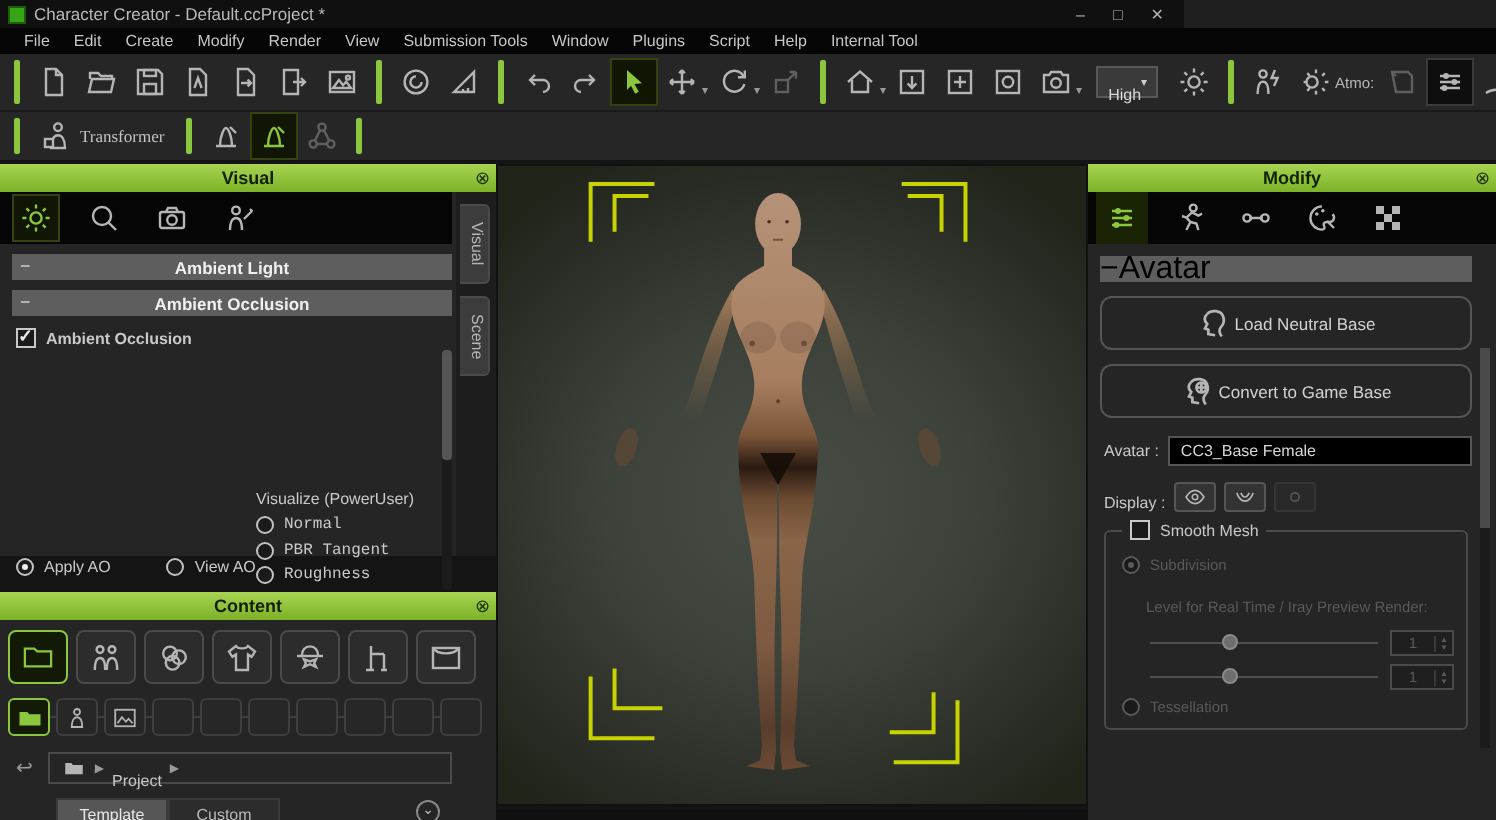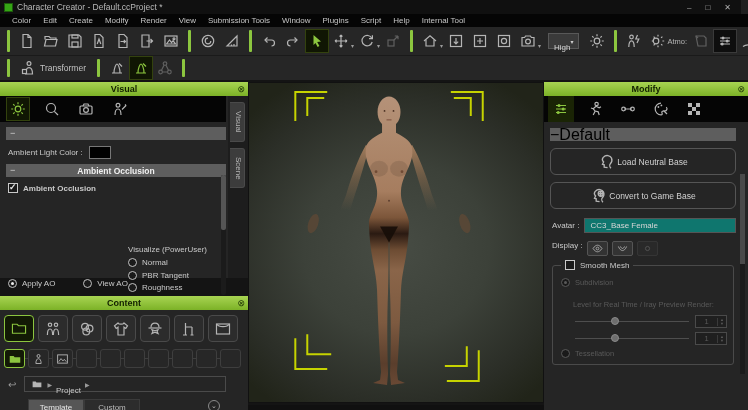--- a/index.html
+++ b/index.html
@@ -1,33 +1,33 @@
 <!DOCTYPE html>
 <html><head>
 <meta charset="utf-8">
 <style>
   * { margin:0; padding:0; box-sizing:border-box; }
   html,body { background:#000; }
   body { font-family:"Liberation Sans", sans-serif; }
   #root { position:relative; width:748px; height:410px; background:#1f1f1f; overflow:hidden; }
 
   
-  .titlebar { position:absolute; left:0; top:0; width:741px; height:14px; background:#101010; display:flex; align-items:center; padding:0 4px; }
+  .titlebar { position:absolute; left:0; top:0; width:592px; height:14px; background:#101010; display:flex; align-items:center; padding:0 4px; }
   .app-logo { width:9px; height:9px; background:#35a515; border:1px solid #1c5c0b; margin-right:4px; }
   .title-text { color:#b9b9b9; font-size:8.5px; flex:1; }
   .win-controls { display:flex; gap:14px; color:#b0b0b0; font-size:8px; padding-right:6px; }
   .win-controls span { cursor:default; }
 
   
   .menubar { position:absolute; left:0; top:14px; width:748px; height:13px; background:#050505; display:flex; align-items:center; padding-left:6px; gap:0; }
   .menubar span { color:#c6c6c6; font-size:8px; padding:0 6px; }
 
   
   .toolbar1 { position:absolute; left:0; top:27px; width:748px; height:29px; background:#262626; border-bottom:1px solid #1a1a1a; display:flex; align-items:center; padding-left:2px; }
-  .toolbar2 { position:absolute; left:0; top:56px; width:748px; height:24px; background:#262626; display:flex; align-items:center; padding-left:2px; }
+  .toolbar2 { position:absolute; left:0; top:56px; width:748px; height:24px; background:#262626; display:flex; align-items:center; padding-left:2px;font-family:Liberation Serif, serif; }
   .vsep { width:3px; height:22px; background:#8cc63f; border-radius:1px; margin:0 5px; flex:none; }
   .vsep.short { height:18px; }
   .tbtn { width:24px; height:24px; display:flex; align-items:center; justify-content:center; flex:none; position:relative; }
   .tbtn.pressed { background:#0e0e0e; border:1px solid #3a3a3a; }
   .tbtn.active-green { background:#101603; border:1px solid #33420e; }
   .tbtn.dim { opacity:.4; }
   .caret { color:#9a9a9a; font-size:6px; margin:8px 1px 0 -2px; }
   svg.ic { width:16px; height:16px; stroke:#b5b5b5; fill:none; stroke-width:1.2; }
   svg.ic .fl { fill:#b5b5b5; stroke:none; }
   svg.ic.green { stroke:#8cc63f; }
@@ -58,21 +58,21 @@
   .row { display:flex; align-items:center; margin:6px 22px 0 8px; }
   .lab { color:#c9c9c9; font-size:8px; }
   .swatch { width:22px; height:13px; background:#000; border:1px solid #777; margin-left:6px; }
   .cb { width:10px; height:10px; border:1px solid #c9c9c9; background:#1a1a1a; margin-right:5px; position:relative; flex:none; }
   .cb.checked::after { content:"✓"; position:absolute; left:0px; top:-2px; color:#e8e8e8; font-size:9px; }
   .radio { width:9px; height:9px; border:1px solid #c2c2c2; border-radius:50%; background:#1a1a1a; margin-right:5px; position:relative; flex:none; }
   .radio.sel::after { content:""; position:absolute; left:2px; top:2px; width:3px; height:3px; border-radius:50%; background:#efefef; }
   .radio.dis { border-color:#5a5a5a; }
   .radio.dis.sel::after { background:#5a5a5a; }
   .viz-col { position:absolute; left:128px; top:118px; }
-  .viz-col .vrow { display:flex; align-items:flex-start; margin-bottom:3.5px; }
+  .viz-col .vrow { display:flex; align-items:flex-start; margin-bottom:3.5px;font-family:Liberation Mono, monospace; }
   .viz-title { color:#c9c9c9; font-size:8px; margin-bottom:4px; }
   .ao-radios { position:absolute; left:8px; top:152px; display:flex; gap:28px; }
   .ao-radios .vrow { display:flex; align-items:center; }
   .scrollbar-v { position:absolute; right:22px; top:48px; width:5px; height:120px; background:#1b1b1b; border-radius:2px; }
   .scrollbar-v .thumb { width:5px; height:55px; background:#555; border-radius:2px; }
 
   
   #content-panel { left:0; top:216px; width:248px; height:130px; }
   .cat-row { display:flex; gap:4px; padding:5px 4px 0 4px; }
   .cat-btn { width:30px; height:27px; background:#2c2c2c; border:1px solid #4a4a4a; border-radius:4px; display:flex; align-items:center; justify-content:center; }
@@ -98,22 +98,22 @@
 
   
   #modify-panel { left:544px; top:2px; width:204px; height:328px; }
   .mp-tabs { height:26px; background:#050505; display:flex; align-items:center; gap:9px; padding-left:4px; }
   .mp-tab-first { width:26px; height:26px; background:#1a2405; display:flex; align-items:center; justify-content:center; }
   .mp-body { position:relative; }
   .mp-section { height:13px; background:#5e5e5e; margin:6px 12px 0 6px; display:flex; align-items:center; position:relative; }
   .big-btn { margin:7px 12px 0 6px; height:27px; border:1px solid #555; border-radius:6px; background:#252525; display:flex; align-items:center; justify-content:center; gap:1px; }
   .big-btn .blbl { color:#d2d2d2; font-size:8.5px; }
   .avatar-row { display:flex; align-items:center; margin:9px 12px 0 8px; }
-  .avatar-input { flex:1; height:15px; background:#0f766e; border:1px solid #555; color:#d6d6d6; font-size:8px; padding-left:5px; margin-left:5px; font-family:"Liberation Sans",sans-serif; }
-  .display-row { display:flex; align-items:flex-start; margin:8px 12px 0 8px; gap:4px; }
+  .avatar-input { flex:1; height:15px; background:#000000; border:1px solid #555; color:#d6d6d6; font-size:8px; padding-left:5px; margin-left:5px; font-family:"Liberation Sans",sans-serif; }
+  .display-row { display:flex; align-items:flex-end; margin:8px 12px 0 8px; gap:4px; }
   .disp-btn { width:21px; height:15px; background:#333; border:1px solid #555; border-radius:2px; display:flex; align-items:center; justify-content:center; }
   .disp-btn.dim { opacity:.35; }
   .group-box { margin:9px 14px 0 8px; border:1px solid #4a4a4a; border-radius:3px; position:relative; padding:10px 6px 6px 6px; }
   .group-legend { position:absolute; left:8px; top:-6px; background:#252525; padding:0 4px; display:flex; align-items:center; }
   .dis-lab { color:#595959; font-size:7.5px; }
   .slider-row { display:flex; align-items:center; margin-top:4px; margin-bottom:4px; }
   .slider-track { flex:1; height:1px; background:#4e4e4e; position:relative; margin:0 6px 0 2px; }
   .slider-thumb { position:absolute; left:32%; top:-4px; width:8px; height:8px; border-radius:50%; background:#6e6e6e; border:1px solid #8a8a8a; }
   .spin { width:32px; height:13px; border:1px solid #4a4a4a; background:#1f1f1f; display:flex; align-items:center; }
   .spin .sv { flex:1; color:#5a5a5a; font-size:7.5px; text-align:center; }
@@ -130,21 +130,21 @@
     <div class="app-logo"></div>
     <div class="title-text">Character Creator - Default.ccProject *</div>
     <div class="win-controls">
       <span>–</span>
       <span>□</span>
       <span>✕</span>
     </div>
   </div>
 
   <div class="menubar">
-    <span>Color</span>
+    <span>File</span>
     <span>Edit</span>
     <span>Create</span>
     <span>Modify</span>
     <span>Render</span>
     <span>View</span>
     <span>Submission Tools</span>
     <span>Window</span>
     <span>Plugins</span>
     <span>Script</span>
     <span>Help</span>
@@ -396,24 +396,21 @@
             <svg class="ic" viewBox="0 0 16 16">
               <circle cx="6" cy="4.2" r="1.9"></circle>
               <path d="M3 14c0-4 1.2-6 3-6s3 2 3 6"></path>
               <path d="M10 8.5 14 4.5M13 3.5l1.2 1.2"></path>
             </svg>
           </div>
       </div>
       <div class="vp-body">
         <div class="section-bar">
           <span class="sb-minus">−</span>
-        </div>
-        <div class="row">
-          <span class="lab">Ambient Light Color :</span>
-          <div class="swatch"></div>
+          <span class="sb-title">Ambient Light</span>
         </div>
         <div class="section-bar">
           <span class="sb-minus">−</span>
           <span class="sb-title">Ambient Occlusion</span>
         </div>
         <div class="row" style="font-weight:bold">
           <div class="cb checked"></div>
           <span class="lab" style="font-weight:bold">Ambient Occlusion</span>
         </div>
         <div class="viz-col">
@@ -672,21 +669,21 @@
           </div>
         <div class="tbtn">
             <svg class="ic" viewBox="0 0 16 16">
               <path class="fl" d="M2 2h4v4H2zM10 2h4v4h-4zM6 6h4v4H6zM2 10h4v4H2zM10 10h4v4h-4z"></path>
             </svg>
           </div>
       </div>
       <div class="mp-body">
         <div class="mp-section">
           <span class="sb-minus">−</span>
-          <span class="sb-title">Default</span>
+          <span class="sb-title">Avatar</span>
         </div>
         <div class="big-btn">
           <svg class="ic" viewBox="0 0 16 16" style="width:18px;height:18px">
               <path d="M5 3.5C7 1.5 11 2 12 4.5c1 2.5 0 4-1 5s-.5 3 .5 4"></path>
               <path d="M5 3.5c-1.5 1.5-1.5 3 0 4.5l-1 2 1.5.5v2l3 .5"></path>
             </svg>
           <span class="blbl">Load Neutral Base</span>
         </div>
         <div class="big-btn">
           <svg class="ic" viewBox="0 0 16 16" style="width:18px;height:18px">

